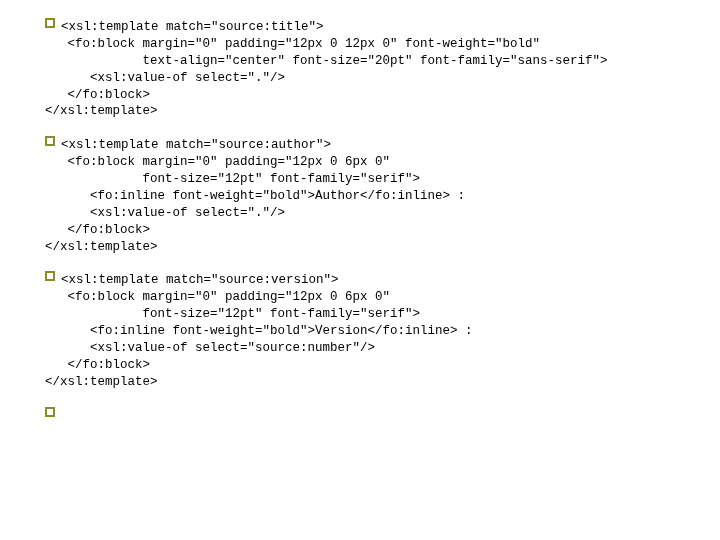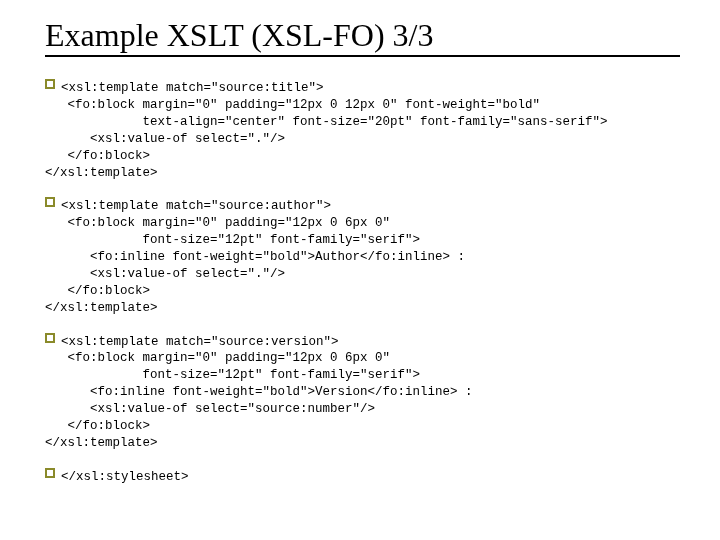--- a/index.html
+++ b/index.html
@@ -39,23 +39,20 @@
     line-height: 1.35;
     white-space: pre;
     color: #000;
     margin: 0 0 16px 0;
   }
 </style>
 </head>
 <body>
 
 <div class="slide">
-  <div class="title-wrap">
-    <div class="title">Example XSLT (XSL-FO) 3/3</div>
-  </div>
 
   <div class="code-block"><span class="bullet"></span><span>&lt;xsl:template match="source:title"&gt;</span>
 <span>   &lt;fo:block margin="0" padding="12px 0 12px 0" font-weight="bold"</span>
 <span>             text-align="center" font-size="20pt" font-family="sans-serif"&gt;</span>
 <span>      &lt;xsl:value-of select="."/&gt;</span>
 <span>   &lt;/fo:block&gt;</span>
 <span>&lt;/xsl:template&gt;</span></div>
 
   <div class="code-block"><span class="bullet"></span><span>&lt;xsl:template match="source:author"&gt;</span>
 <span>   &lt;fo:block margin="0" padding="12px 0 6px 0"</span>
@@ -66,14 +63,14 @@
 <span>&lt;/xsl:template&gt;</span></div>
 
   <div class="code-block"><span class="bullet"></span><span>&lt;xsl:template match="source:version"&gt;</span>
 <span>   &lt;fo:block margin="0" padding="12px 0 6px 0"</span>
 <span>             font-size="12pt" font-family="serif"&gt;</span>
 <span>      &lt;fo:inline font-weight="bold"&gt;Version&lt;/fo:inline&gt; :</span>
 <span>      &lt;xsl:value-of select="source:number"/&gt;</span>
 <span>   &lt;/fo:block&gt;</span>
 <span>&lt;/xsl:template&gt;</span></div>
 
-  <div class="code-block"><span class="bullet"></span><span>&lt;/xsl:stylesheet&gt;</span></div>
+  <div class="code-block"><span class="bullet"></span></div>
 </div>
 
 </body></html>

